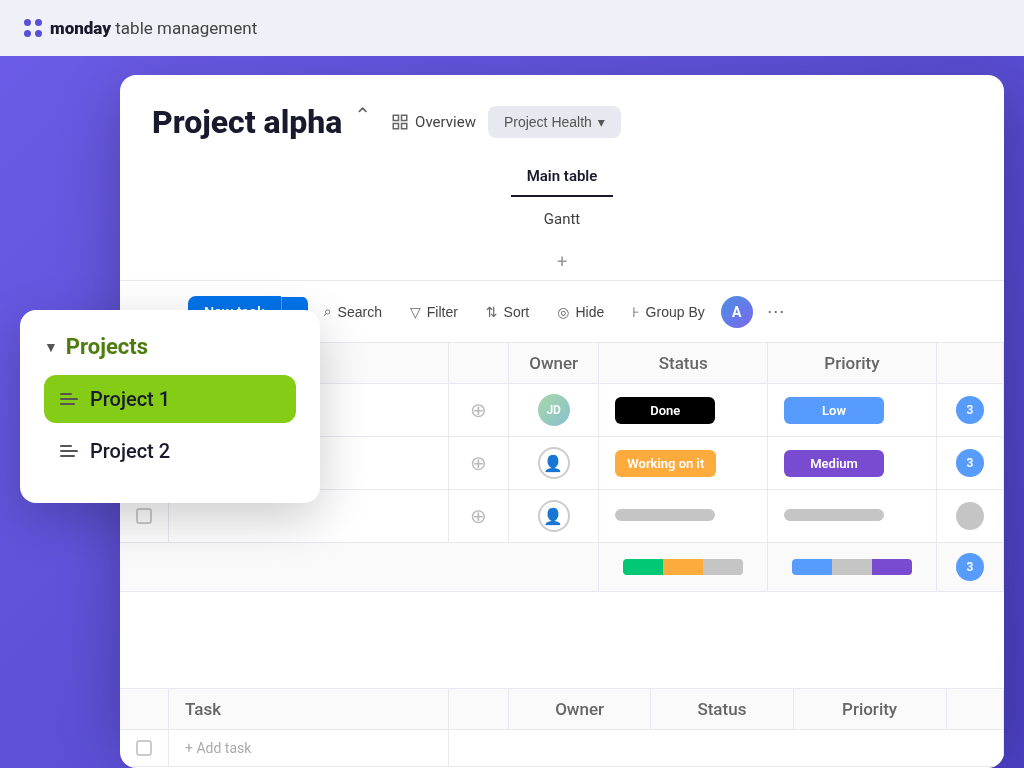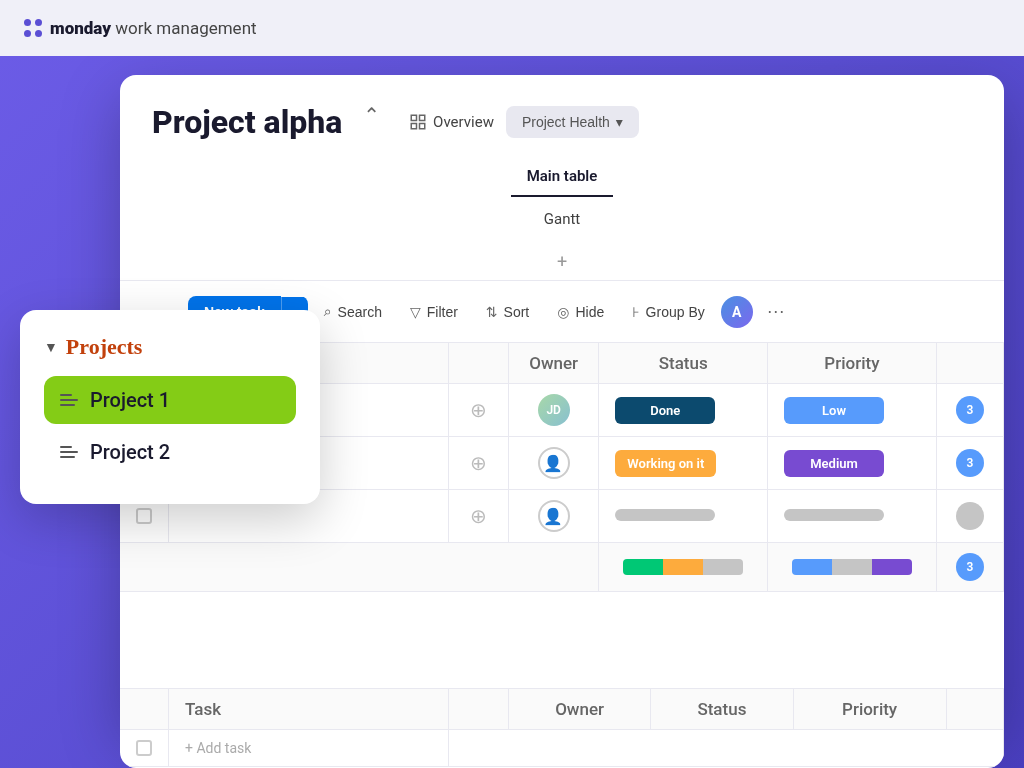--- a/index.html
+++ b/index.html
@@ -74,21 +74,21 @@
       z-index: 5;
     }
 
     .card-header {
       padding: 28px 32px 0;
       border-bottom: 1px solid #e8e8f0;
     }
 
     .project-title-row {
       display: flex;
-      gap: 21px;
+      gap: 12px;
       margin-bottom: 16px;
     }
 
     .project-title {
       font-size: 32px;
       font-weight: 800;
       color: #1a1a2e;
     }
 
     .title-chevron {
@@ -323,21 +323,21 @@
       border-radius: 6px;
       padding: 6px 12px;
       font-size: 13px;
       font-weight: 600;
       color: white;
       text-align: center;
       display: inline-block;
       min-width: 100px;
     }
 
-    .status-done { background: #0c4a6e; }
+    .status-done { background: #000000; }
     .status-working { background: #fdab3d; }
     .status-empty { background: #c5c5c5; }
 
     .priority-badge {
       border-radius: 6px;
       padding: 6px 0;
       font-size: 13px;
       font-weight: 600;
       color: white;
       text-align: center;
@@ -422,22 +422,21 @@
 
     .collapse-arrow {
       font-size: 14px;
       color: #555;
       cursor: pointer;
     }
 
     .sidebar-title {
       font-size: 22px;
       font-weight: 700;
-      color: #c2410c;
-      font-family: Liberation Serif, serif;
+      color: #4d7c0f;
     }
 
     .sidebar-item {
       display: flex;
       align-items: center;
       gap: 12px;
       padding: 12px 16px;
       border-radius: 10px;
       cursor: pointer;
       margin-bottom: 4px;
@@ -493,21 +492,21 @@
 
 <div class="top-bar">
   <div class="logo-area">
     <div class="logo-dots">
       <div class="logo-dot"></div>
       <div class="logo-dot"></div>
       <div class="logo-dot"></div>
       <div class="logo-dot"></div>
     </div>
     <div class="logo-text">
-      <strong>monday</strong><span> work management</span>
+      <strong>monday</strong><span> table management</span>
     </div>
   </div>
 </div>
 
 <div class="main-card">
   <div class="card-header">
     <div class="project-title-row">
       <h1 class="project-title">Project alpha</h1>
       <span class="title-chevron">⌃</span>
       <div class="header-actions">

